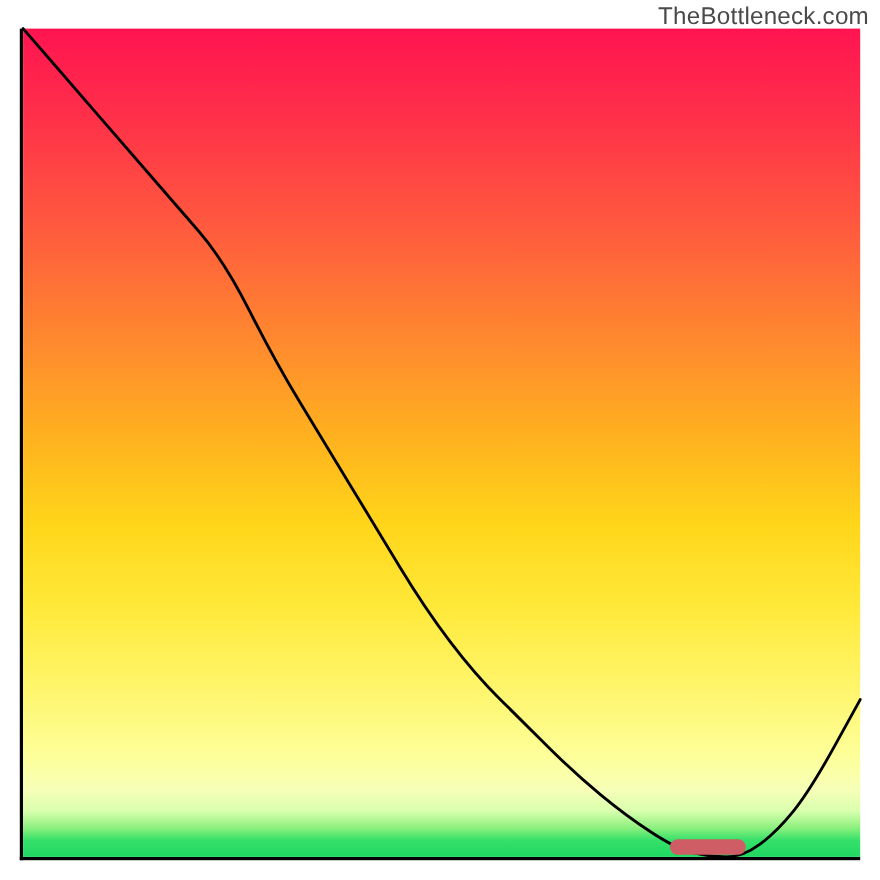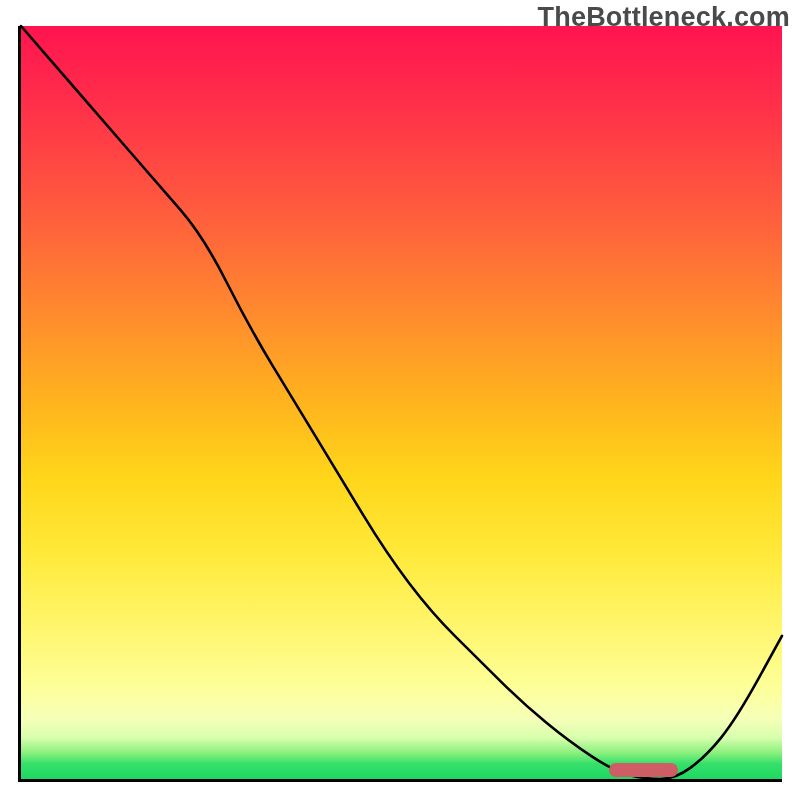--- a/index.html
+++ b/index.html
@@ -7,22 +7,22 @@
   .frame {
     position: relative;
     width: 800px;
     height: 800px;
   }
   .watermark {
     position: absolute;
     top: 2px;
     right: 10px;
     font-family: Arial, Helvetica, sans-serif;
-    font-size: 27px;
-    font-weight: 700;
+    font-size: 22px;
+    font-weight: 400;
     color: #4a4a4a;
     letter-spacing: 0.2px;
   }
   .plot {
     position: absolute;
     left: 18px;
     top: 26px;
     width: 764px;   
     height: 756px;  
     border-left: 3px solid #000;

